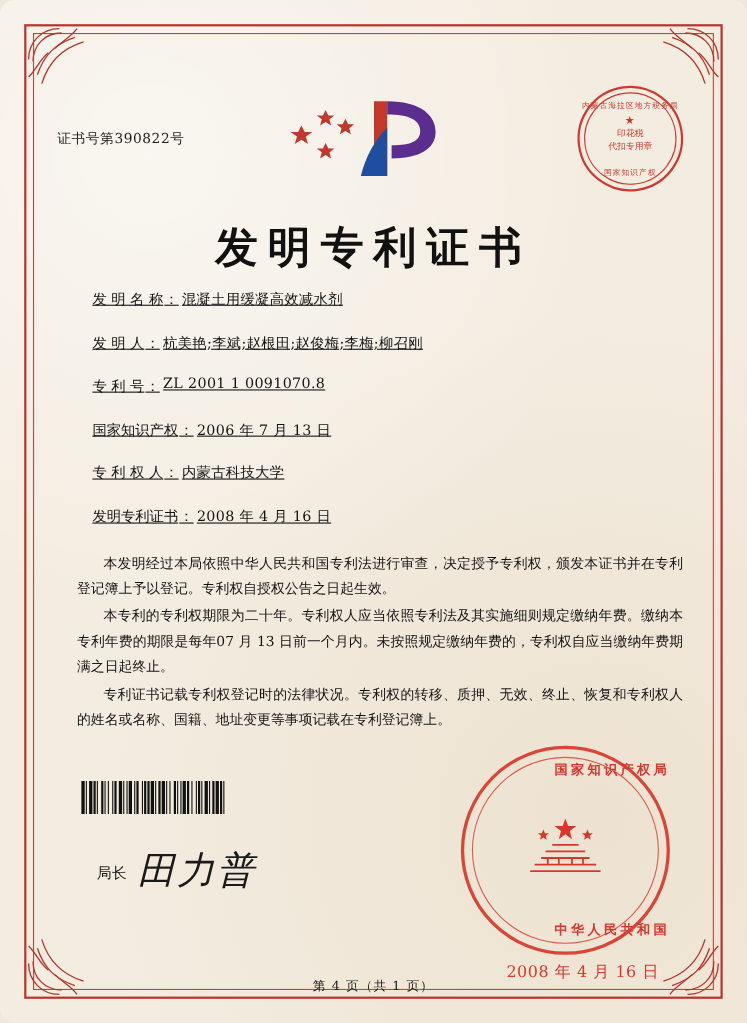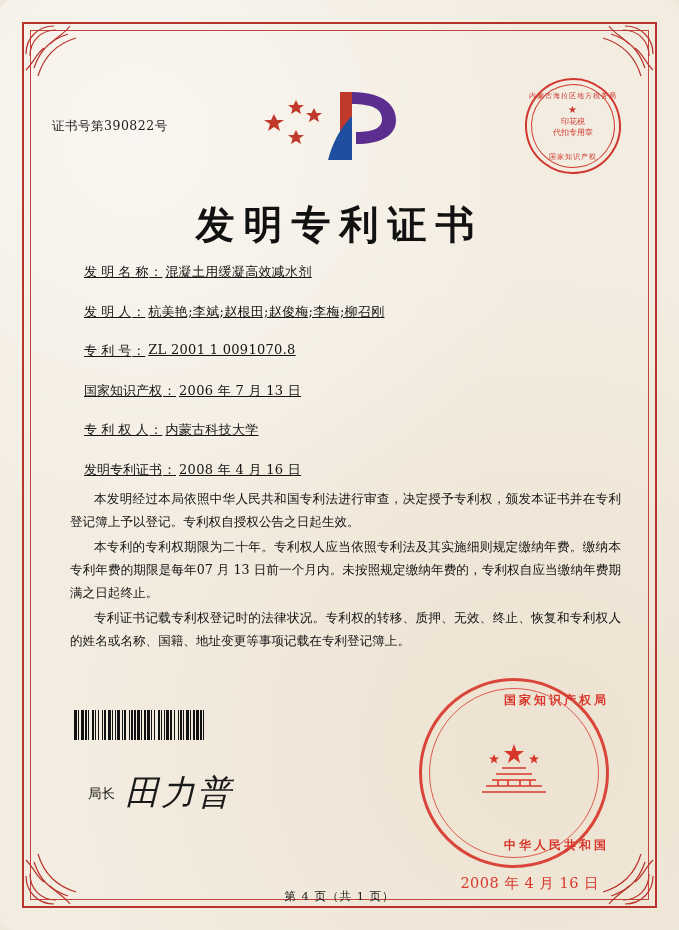--- a/index.html
+++ b/index.html
@@ -105,21 +105,21 @@
   }
   .fsep{margin:0 1px;}
   .fvalue{
     margin-left:2px;
     letter-spacing:.3px;
   }
   .fvalue.mono{font-family:"DejaVu Serif", serif;}
 
   
   .body-text{
-    position:absolute;left:18px;right:6px;top:429px;
+    position:absolute;left:18px;right:6px;top:442px;
     font-size:12.6px;
     line-height:23px;
     color:#141414;
     text-align:justify;
   }
   .body-text p{margin:0 0 2px 0;text-indent:24px;}
 
   
   .barcode{
     position:absolute;left:22px;top:652px;width:330px;height:30px;

